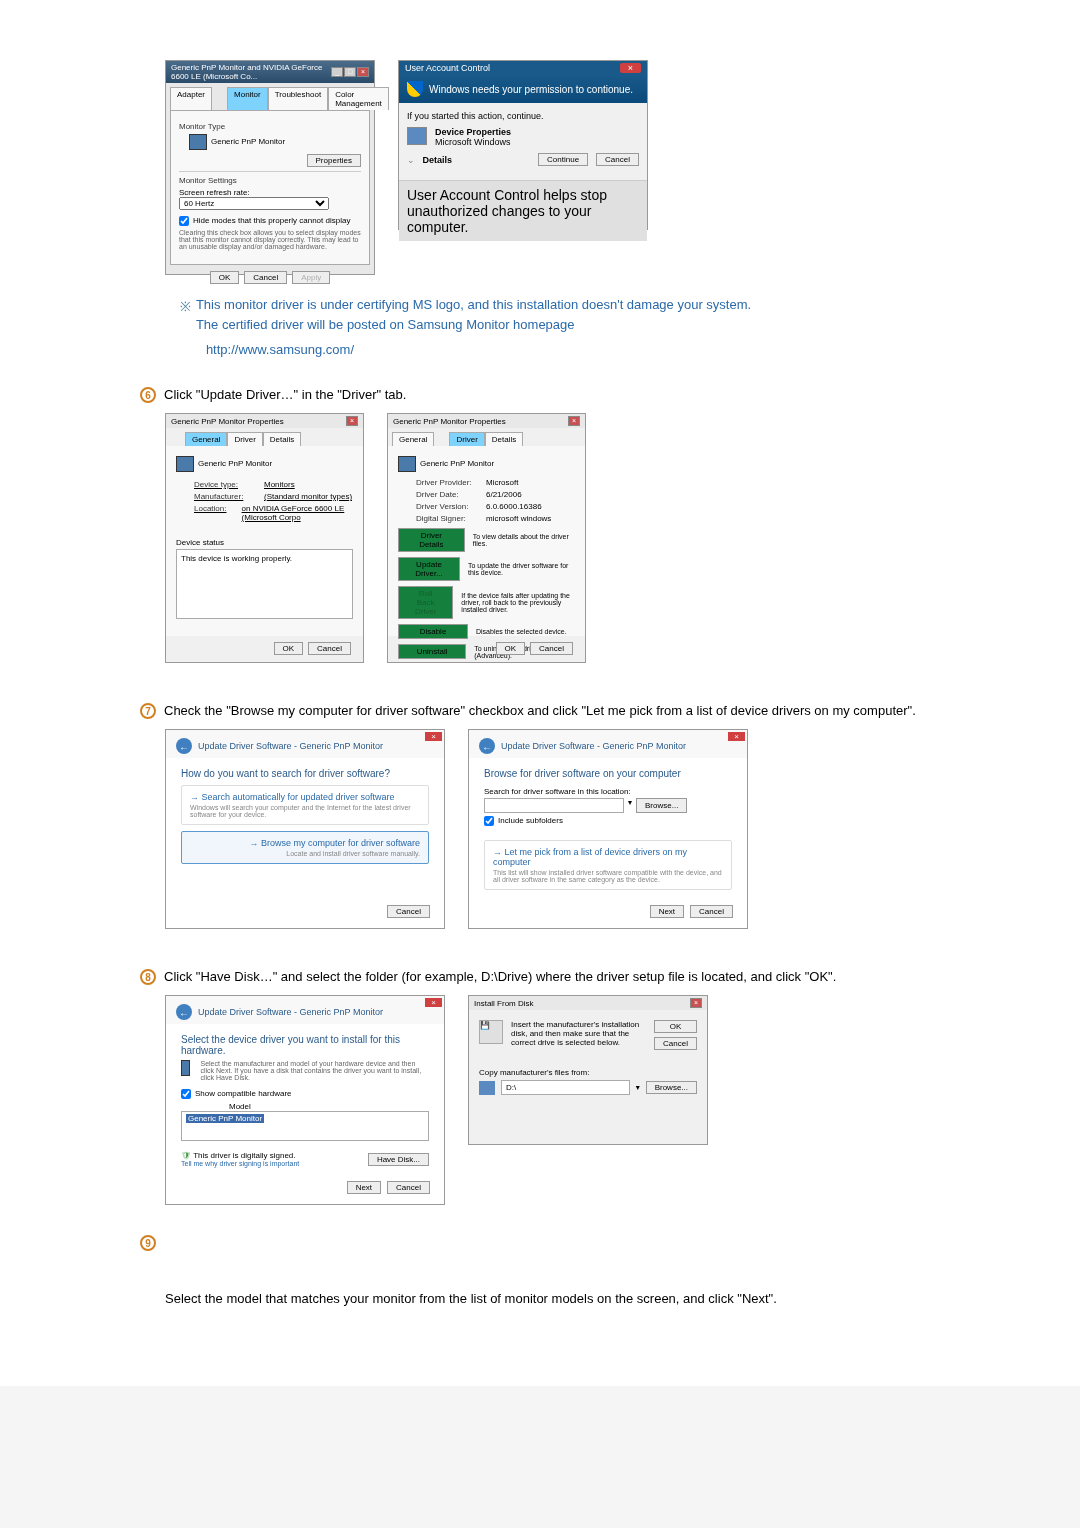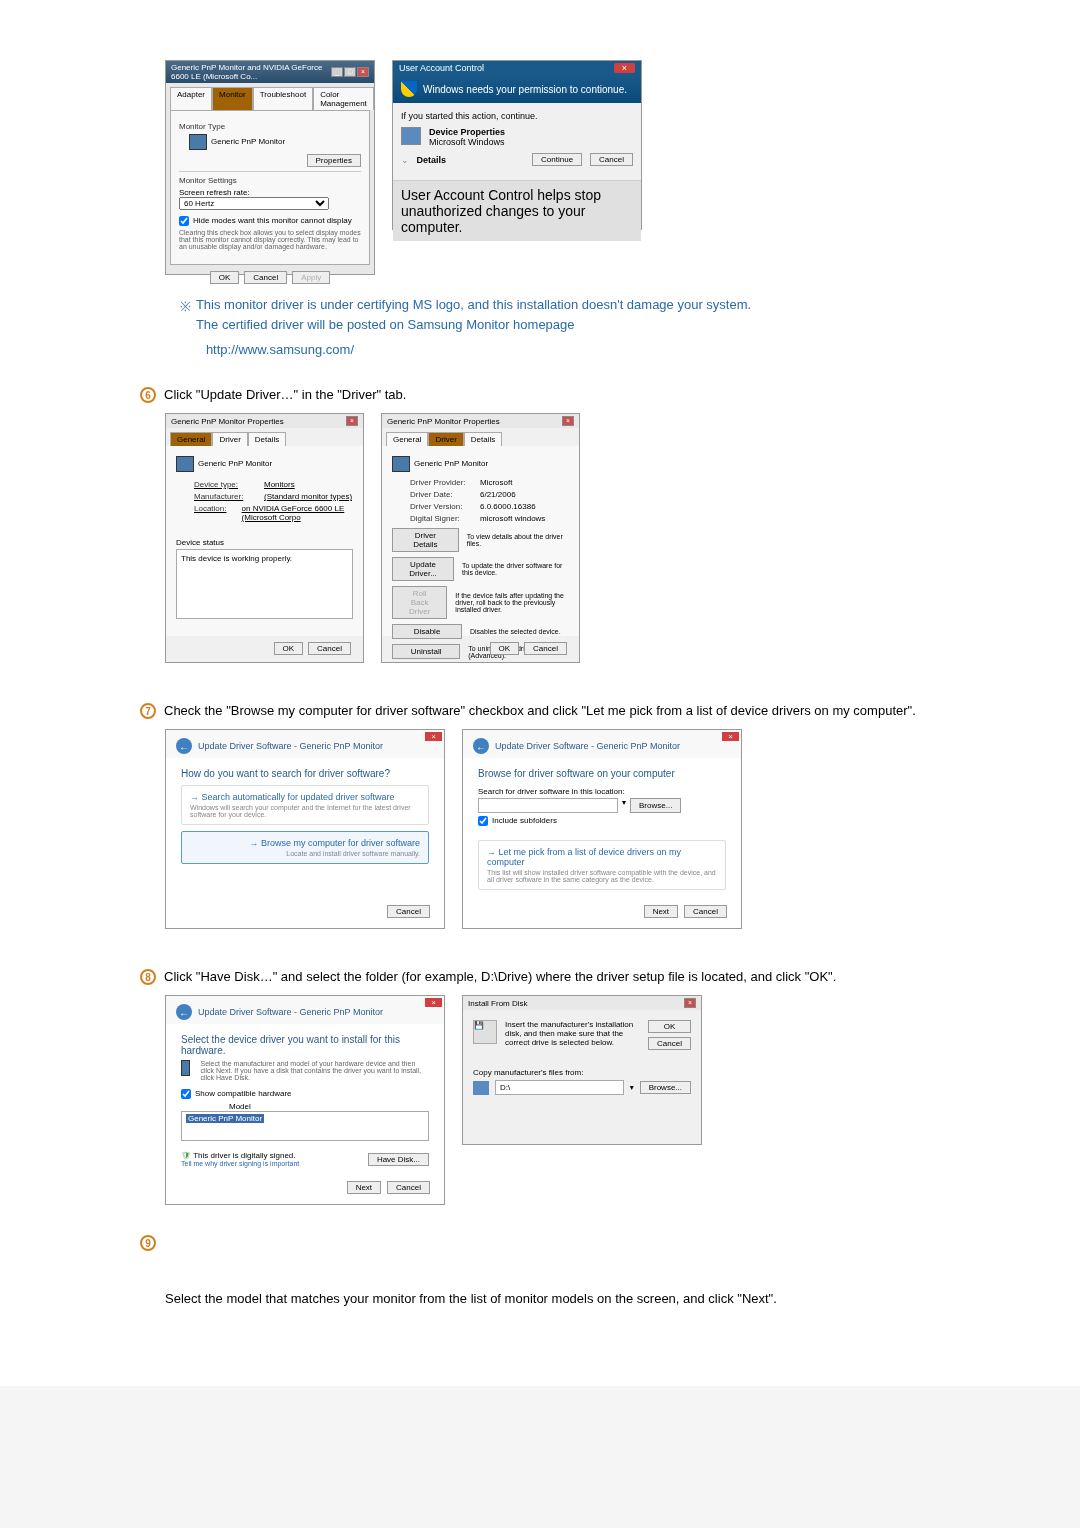--- a/index.html
+++ b/index.html
@@ -9,21 +9,21 @@
       display: flex;
       justify-content: center;
     }
     .page {
       width: 1080px;
       background: #fff;
       padding: 60px 140px 80px 140px;
     }
     .screenshot-row {
       display: flex;
-      gap: 17px;
+      gap: 23px;
       margin-bottom: 20px;
     }
     .dialog-box {
       border: 1px solid #999;
       background: #f0f0f0;
       font-size: 9px;
       position: relative;
     }
     
     .monitor-dialog {
@@ -42,21 +42,21 @@
     }
     .title-bar-light {
       background: #e8e8e8;
       color: #000;
     }
     .win-btns { display: flex; gap: 1px; }
     .win-btn { width: 12px; height: 10px; background: #d0d0d0; border: 1px solid #888; font-size: 7px; text-align: center; line-height: 8px; }
     .win-close { background: #c75050; color: #fff; }
     .tabs { display: flex; padding: 4px 4px 0 4px; font-size: 8px; }
     .tab { padding: 2px 6px; border: 1px solid #aaa; background: #f8f8f8; border-bottom: none; }
-    .tab.active { background: #a16207; }
+    .tab.active { background: #7dd3fc; margin-left: 15px; }
     .dialog-body { padding: 8px; font-size: 8px; background: #f8f8f8; margin: 0 4px; border: 1px solid #aaa; height: 155px; }
     .section-label { color: #333; margin: 3px 0; }
     .small-btn { font-size: 8px; padding: 1px 8px; background: #eee; border: 1px solid #999; }
     .btn-row { display: flex; justify-content: center; gap: 5px; padding: 6px; }
     
     
     .uac-dialog {
       width: 250px;
       height: 170px;
       background: #f0f0f0;
@@ -105,21 +105,21 @@
       display: flex; align-items: center; justify-content: center;
       flex-shrink: 0;
     }
     
     
     .props-dialog { width: 199px; height: 250px; }
     .props-body { padding: 10px; font-size: 8px; background: #f8f8f8; }
     .prop-line { display: flex; margin: 3px 0; }
     .prop-label { width: 70px; color: #333; }
     .prop-btn-row { margin: 5px 0; display: flex; align-items: center; gap: 8px; }
-    .prop-btn { padding: 2px 16px; border: 1px solid #999; background: #e5e5e5; width: 70px; text-align: center; font-size: 8px; }
+    .prop-btn { padding: 2px 16px; border: 1px solid #999; background: #15803d; width: 70px; text-align: center; font-size: 8px; }
     
     
     .wizard-dialog { width: 280px; height: 200px; background: #fff; border: 1px solid #999; position: relative; }
     .wizard-close { position: absolute; top: 2px; right: 2px; background: #d04040; color:#fff; padding: 0 6px; font-size: 8px; }
     .wizard-hdr { padding: 8px 10px 4px 10px; background: #f8f8f8; display: flex; align-items: center; gap: 6px; font-size: 9px; }
     .wizard-back { width: 16px; height: 16px; border-radius: 50%; background: #4080c0; color: #fff; display: flex; align-items: center; justify-content: center; font-size: 10px; }
     .wizard-title { color: #2a5a8a; }
     .wizard-body { padding: 10px 15px; font-size: 9px; }
     .wizard-opt { border: 1px solid #ddd; padding: 6px 8px; margin: 6px 0; border-radius: 2px; }
     .wizard-opt.selected { border-color: #5a9ad0; background: #f0f6fc; text-align: right; }
@@ -162,21 +162,21 @@
       <div class="dialog-body">
         <div class="section-label">Monitor Type</div>
         <div style="padding-left:10px;"><span class="mon-icon"></span><span>Generic PnP Monitor</span></div>
         <div style="text-align:right; margin-top:4px;"><button class="small-btn">Properties</button></div>
         <hr class="divider">
         <div class="section-label">Monitor Settings</div>
         <div>Screen refresh rate:</div>
         <select class="dropdown"><option>60 Hertz</option></select>
         <div class="checkbox-line" style="margin-top:6px;">
           <input type="checkbox" checked="" style="">
-          <span>Hide modes want this monitor cannot display</span>
+          <span>Hide modes that this properly cannot display</span>
         </div>
         <div style="font-size:7px; color:#666; margin-top:2px;">Clearing this check box allows you to select display modes that this monitor cannot display correctly. This may lead to an unusable display and/or damaged hardware.</div>
       </div>
       <div class="btn-row">
         <button class="small-btn">OK</button>
         <button class="small-btn">Cancel</button>
         <button class="small-btn" disabled="">Apply</button>
       </div>
     </div>
 

